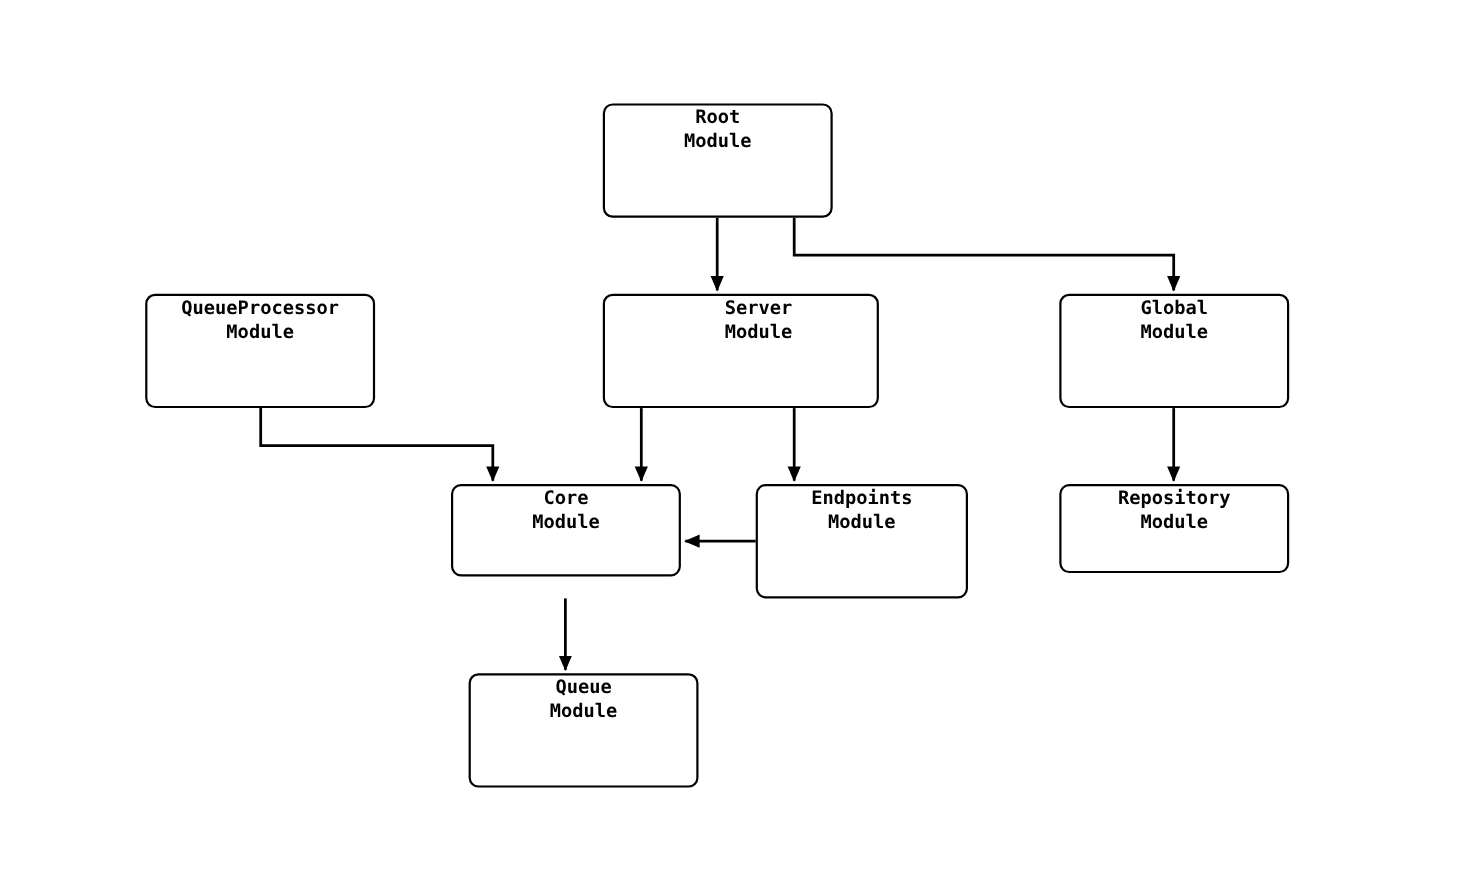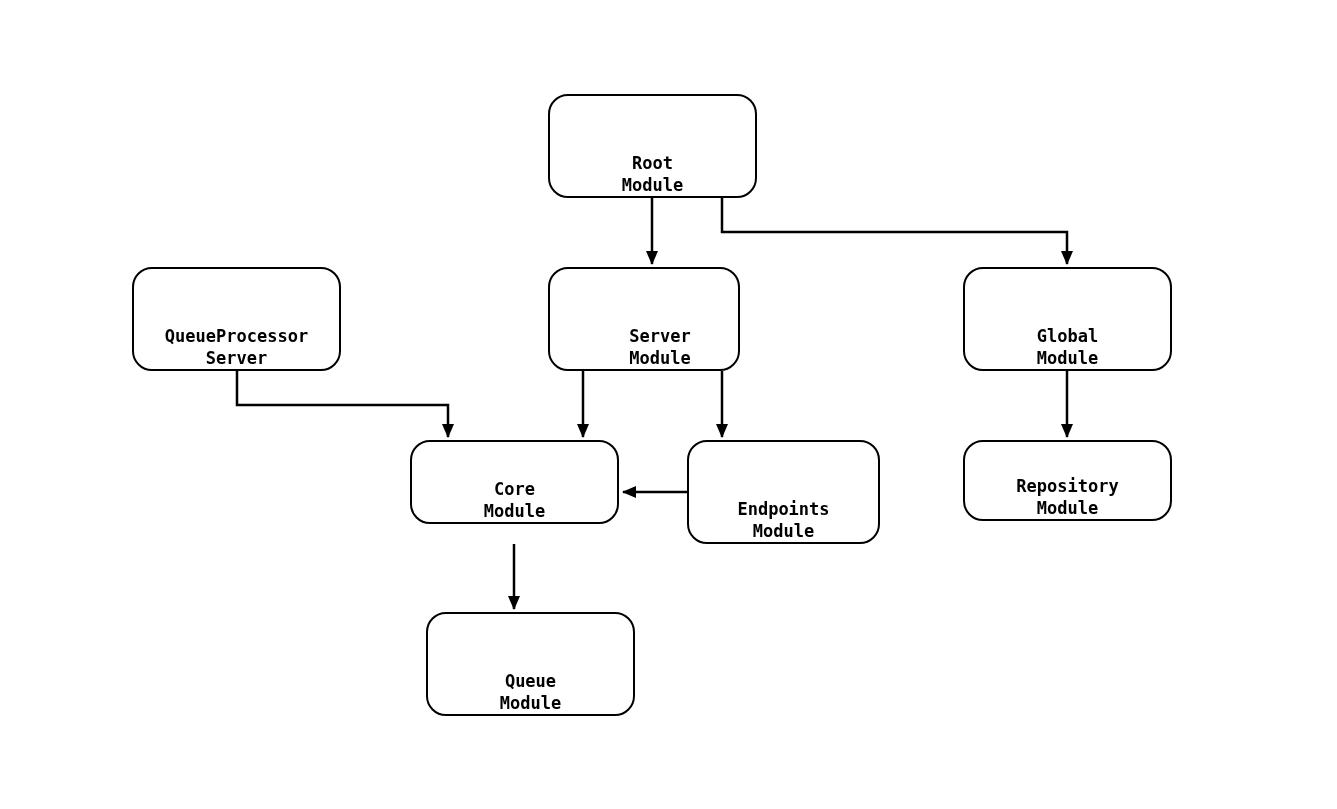--- a/index.html
+++ b/index.html
@@ -17,23 +17,23 @@
   }
   #edges {
     position: absolute;
     left: 0;
     top: 0;
   }
   .node {
     position: absolute;
     background: #ffffff;
     border: 2.5px solid #000000;
-    border-radius: 20px;
+    border-radius: 9px;
     display: flex;
-    align-items: flex-end;
+    align-items: flex-start;
     justify-content: center;
     text-align: center;
     box-sizing: border-box;
     color: #000000;
   }
   .node .label {
     font-weight: bold;
     font-size: 17px;
     line-height: 22px;
     white-space: pre-line;
@@ -58,23 +58,23 @@
       <polyline points="1067,371 1067,437" fill="none" stroke="#000000" stroke-width="2.5" marker-end="url(#arrow)"></polyline>
       <polyline points="514,544 514,609" fill="none" stroke="#000000" stroke-width="2.5" marker-end="url(#arrow)"></polyline>
     </svg>
 
 <div class="node" style="left: 548px; top: 94px; width: 209px; height: 104px;">
       <span class="label">Root
 Module</span>
     </div>
     <div class="node" style="left: 132px; top: 267px; width: 209px; height: 104px;">
       <span class="label">QueueProcessor
-Server</span>
+Module</span>
     </div>
-    <div class="node" style="left: 548px; top: 267px; width: 192px; height: 104px; padding-left: 32px;">
+    <div class="node" style="left: 548px; top: 267px; width: 251px; height: 104px; padding-left: 32px;">
       <span class="label">Server
 Module</span>
     </div>
     <div class="node" style="left: 963px; top: 267px; width: 209px; height: 104px;">
       <span class="label">Global
 Module</span>
     </div>
     <div class="node" style="left: 410px; top: 440px; width: 209px; height: 84px;">
       <span class="label">Core
 Module</span>

